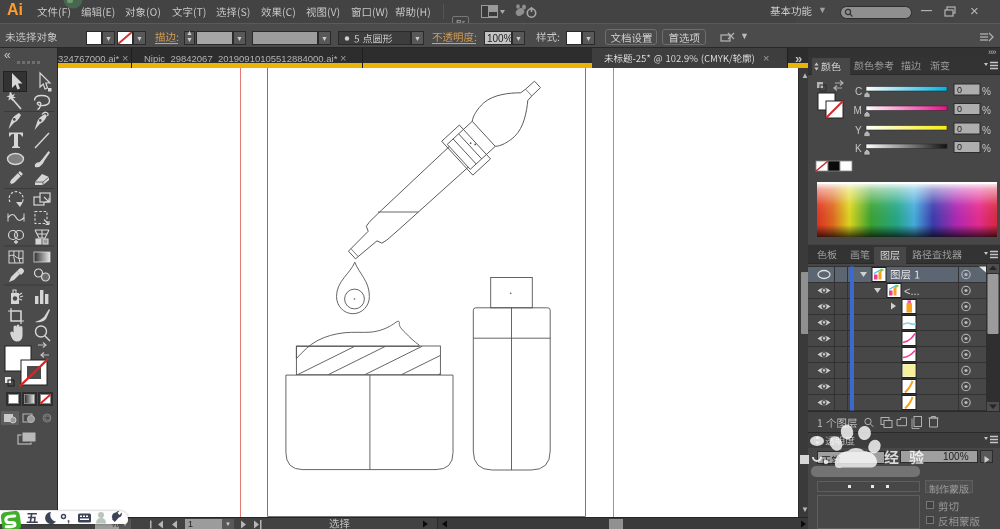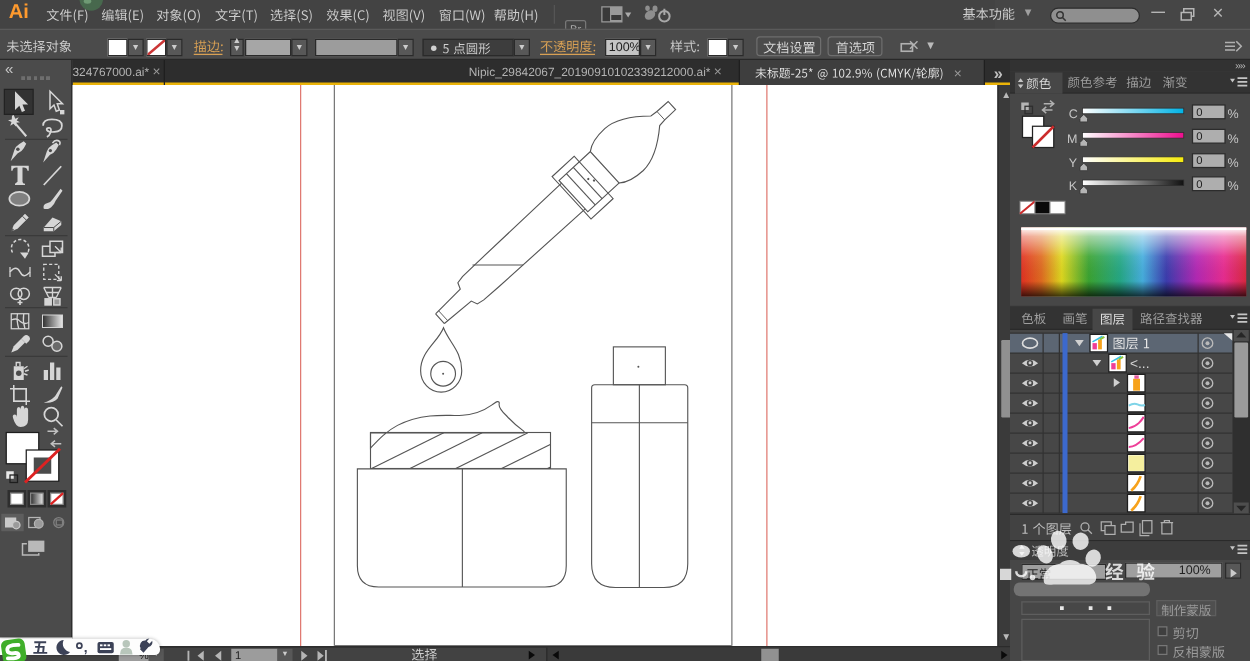--- a/index.html
+++ b/index.html
@@ -11,21 +11,21 @@
 #menubar .mi{position:absolute;top:6px;}
 #ailogo{position:absolute;left:7px;top:1px;font-weight:bold;font-size:16px;color:#fe9a2e;letter-spacing:0;}
 .winbtn{position:absolute;top:4px;color:#b5b5b5;font-size:11px;}
 
 #controlbar{left:0;top:23px;width:1000px;height:25px;background:#4b4b4b;border-top:1px solid #5a5a5a;border-bottom:1px solid #282828;color:#c9c9c9;font-size:11px;}
 .swbox{position:absolute;top:7px;height:14px;background:#3d3d3d;border:1px solid #2a2a2a;}
 .ddgray{position:absolute;top:7px;height:14px;background:#a6a6a6;border:1px solid #2a2a2a;}
 .ddbtn{position:absolute;top:7px;height:14px;width:13px;background:#585858;border:1px solid #2a2a2a;color:#ccc;font-size:7px;text-align:center;line-height:13px;}
 .cbtn{position:absolute;top:5px;height:16px;border:1px solid #6e6e6e;border-radius:3px;color:#d6d6d6;font-size:10.5px;text-align:center;}
 
-#tabbar{left:58px;top:48px;width:752px;height:20px;background:#2d2d2d;color:#b3b3b3;font-size:9.5px;border-bottom:2px solid #eab308;}
+#tabbar{left:58px;top:48px;width:752px;height:20px;background:#2d2d2d;color:#b3b3b3;font-size:9.5px;border-bottom:5px solid #eab308;}
 .dtab{position:absolute;top:0;height:20px;line-height:20px;white-space:nowrap;overflow:hidden;border-right:1px solid #1f1f1f;}
 .dtabx{color:#9a9a9a;font-size:11px;}
 
 #toolpanel{left:0;top:48px;width:58px;height:462px;background:#4b4b4b;border-right:1px solid #262626;}
 
 #canvas{left:58px;top:68px;width:740px;height:449px;background:#ffffff;}
 
 #vscroll{left:798px;top:68px;width:12px;height:449px;background:#3a3a3a;border-left:1px solid #2c2c2c;}
 #vthumb{position:absolute;left:2px;top:204px;width:8px;height:62px;background:#909090;border-radius:1px;}
 #statusbar{left:0;top:517px;width:810px;height:12px;background:#424242;border-top:1px solid #252525;color:#c9c9c9;font-size:11px;}
@@ -162,21 +162,21 @@
           <line x1="0" y1="2" x2="8" y2="2"></line>
           <line x1="0" y1="5" x2="8" y2="5"></line>
           <line x1="0" y1="8" x2="8" y2="8"></line>
           <path d="M9 1 l4 4 -4 4" fill="none"></path>
         </g>
       </svg>
   </div>
 
   <div id="tabbar" class="abs">
     <div class="dtab" style="left:0;width:74px;padding-left:0">324767000.ai* <span class="dtabx">×</span></div>
-    <div class="dtab" style="left:306px;width:228px;padding-left:11px">Nipic_29842067_20190910102339212000.ai* <span class="dtabx">×</span></div>
+    <div class="dtab" style="left:75px;width:230px;padding-left:11px">Nipic_29842067_20190910105512884000.ai* <span class="dtabx">×</span></div>
     <div class="dtab" style="left:534px;width:196px;background:#3e3e3e"><svg width="196" height="20" viewBox="0 0 196 20">
           <g transform="translate(12,14)">
             <path d="M4.4 -8.0V-6.4H1.3V-5.7H4.4V-4.1H0.6V-3.4H4.0C3.1 -2.1 1.7 -1.0 0.3 -0.4C0.5 -0.2 0.7 0.0 0.8 0.2C2.1 -0.4 3.4 -1.5 4.4 -2.8V0.8H5.1V-2.9C6.0 -1.6 7.4 -0.4 8.7 0.2C8.8 0.0 9.0 -0.2 9.2 -0.4C7.8 -1.0 6.4 -2.1 5.5 -3.4H8.9V-4.1H5.1V-5.7H8.3V-6.4H5.1V-8.0Z M13.9 -7.3V-6.6H18.1V-7.3ZM16.9 -3.1C17.3 -2.1 17.8 -0.9 17.9 -0.2L18.6 -0.4C18.4 -1.1 18.0 -2.3 17.5 -3.3ZM14.2 -3.2C13.9 -2.2 13.5 -1.2 13.0 -0.5C13.1 -0.5 13.4 -0.3 13.5 -0.2C14.1 -0.9 14.5 -2.0 14.8 -3.1ZM13.5 -5.0V-4.3H15.5V-0.2C15.5 -0.0 15.5 -0.0 15.4 0.0C15.2 0.0 14.8 0.0 14.3 -0.0C14.4 0.2 14.5 0.5 14.5 0.7C15.2 0.7 15.6 0.7 15.9 0.6C16.2 0.5 16.3 0.2 16.3 -0.2V-4.3H18.6V-5.0ZM11.4 -8.0V-6.0H10.0V-5.3H11.3C11.0 -4.1 10.3 -2.8 9.7 -2.0C9.9 -1.9 10.1 -1.6 10.1 -1.4C10.6 -2.0 11.1 -3.0 11.4 -4.0V0.8H12.1V-4.2C12.5 -3.8 12.8 -3.2 13.0 -2.9L13.4 -3.4C13.2 -3.7 12.4 -4.7 12.1 -5.0V-5.3H13.4V-6.0H12.1V-8.0Z M20.7 -5.8H22.6V-5.1H20.7ZM20.7 -7.1H22.6V-6.3H20.7ZM20.0 -7.6V-4.6H23.3V-7.6ZM25.6 -5.0C25.5 -2.6 25.3 -1.4 23.4 -0.7C23.5 -0.6 23.6 -0.4 23.7 -0.3C25.9 -1.0 26.1 -2.4 26.2 -5.0ZM25.9 -1.8C26.5 -1.3 27.3 -0.7 27.6 -0.3L28.1 -0.8C27.7 -1.1 26.9 -1.7 26.4 -2.1ZM20.2 -2.9C20.1 -1.5 19.9 -0.4 19.3 0.4C19.5 0.5 19.7 0.6 19.8 0.7C20.2 0.3 20.4 -0.3 20.6 -0.9C21.4 0.3 22.8 0.6 24.8 0.6H27.9C27.9 0.4 28.0 0.1 28.1 -0.1C27.6 -0.0 25.3 -0.0 24.8 -0.0C23.7 -0.0 22.8 -0.1 22.0 -0.4V-1.8H23.6V-2.3H22.0V-3.3H23.8V-3.9H19.5V-3.3H21.4V-0.8C21.1 -1.0 20.9 -1.3 20.7 -1.7C20.7 -2.0 20.8 -2.4 20.8 -2.8ZM24.1 -6.0V-2.0H24.7V-5.5H27.0V-2.1H27.6V-6.0H25.8C25.9 -6.3 26.1 -6.6 26.2 -7.0H28.1V-7.5H23.7V-7.0H25.5C25.4 -6.6 25.3 -6.3 25.2 -6.0Z M28.9 -2.3H31.4V-3.0H28.9Z M32.2 0.0H36.6V-0.8H34.7C34.3 -0.8 33.9 -0.7 33.5 -0.7C35.2 -2.2 36.3 -3.6 36.3 -5.0C36.3 -6.3 35.5 -7.1 34.2 -7.1C33.3 -7.1 32.7 -6.7 32.2 -6.1L32.7 -5.6C33.1 -6.0 33.6 -6.4 34.1 -6.4C35.0 -6.4 35.4 -5.8 35.4 -5.0C35.4 -3.8 34.4 -2.4 32.2 -0.5Z M39.6 0.1C40.7 0.1 41.8 -0.7 41.8 -2.3C41.8 -3.8 40.9 -4.5 39.7 -4.5C39.3 -4.5 39.0 -4.4 38.7 -4.2L38.9 -6.2H41.5V-7.0H38.1L37.9 -3.7L38.4 -3.4C38.8 -3.7 39.0 -3.8 39.5 -3.8C40.4 -3.8 41.0 -3.2 41.0 -2.2C41.0 -1.2 40.3 -0.6 39.5 -0.6C38.7 -0.6 38.2 -1.0 37.8 -1.4L37.3 -0.8C37.8 -0.3 38.5 0.1 39.6 0.1Z M43.8 -4.5 44.6 -5.4 45.3 -4.5 45.7 -4.8 45.1 -5.8 46.2 -6.2 46.0 -6.7 44.9 -6.4 44.8 -7.6H44.3L44.2 -6.4L43.1 -6.7L43.0 -6.2L44.0 -5.8L43.4 -4.8Z M53.9 1.6C54.6 1.6 55.3 1.5 55.9 1.1L55.7 0.6C55.2 0.9 54.6 1.1 54.0 1.1C52.2 1.1 50.8 -0.1 50.8 -2.2C50.8 -4.7 52.6 -6.3 54.5 -6.3C56.4 -6.3 57.5 -5.0 57.5 -3.3C57.5 -1.9 56.7 -1.1 56.0 -1.1C55.5 -1.1 55.2 -1.5 55.5 -2.4L55.9 -4.5H55.3L55.2 -4.0H55.2C55.0 -4.4 54.7 -4.6 54.3 -4.6C53.1 -4.6 52.3 -3.2 52.3 -2.1C52.3 -1.1 52.8 -0.6 53.5 -0.6C54.0 -0.6 54.5 -0.9 54.8 -1.3H54.9C54.9 -0.8 55.4 -0.5 56.0 -0.5C56.9 -0.5 58.1 -1.5 58.1 -3.3C58.1 -5.4 56.7 -6.9 54.6 -6.9C52.2 -6.9 50.2 -5.0 50.2 -2.2C50.2 0.3 51.8 1.6 53.9 1.6ZM53.7 -1.2C53.3 -1.2 53.0 -1.5 53.0 -2.2C53.0 -3.0 53.5 -4.0 54.3 -4.0C54.6 -4.0 54.8 -3.8 55.0 -3.5L54.7 -1.8C54.3 -1.4 54.0 -1.2 53.7 -1.2Z M62.3 0.0H66.1V-0.7H64.7V-7.0H64.1C63.7 -6.7 63.2 -6.6 62.6 -6.5V-5.9H63.9V-0.7H62.3Z M69.4 0.1C70.7 0.1 71.5 -1.1 71.5 -3.5C71.5 -5.9 70.7 -7.1 69.4 -7.1C68.0 -7.1 67.2 -5.9 67.2 -3.5C67.2 -1.1 68.0 0.1 69.4 0.1ZM69.4 -0.6C68.6 -0.6 68.0 -1.5 68.0 -3.5C68.0 -5.5 68.6 -6.4 69.4 -6.4C70.2 -6.4 70.7 -5.5 70.7 -3.5C70.7 -1.5 70.2 -0.6 69.4 -0.6Z M72.4 0.0H76.8V-0.8H74.9C74.5 -0.8 74.1 -0.7 73.7 -0.7C75.4 -2.2 76.5 -3.6 76.5 -5.0C76.5 -6.3 75.7 -7.1 74.4 -7.1C73.6 -7.1 73.0 -6.7 72.4 -6.1L72.9 -5.6C73.3 -6.0 73.8 -6.4 74.3 -6.4C75.2 -6.4 75.6 -5.8 75.6 -5.0C75.6 -3.8 74.6 -2.4 72.4 -0.5Z M78.6 0.1C78.9 0.1 79.2 -0.1 79.2 -0.5C79.2 -0.9 78.9 -1.2 78.6 -1.2C78.3 -1.2 78.0 -0.9 78.0 -0.5C78.0 -0.1 78.3 0.1 78.6 0.1Z M82.2 0.1C83.5 0.1 84.7 -1.0 84.7 -3.8C84.7 -6.0 83.7 -7.1 82.3 -7.1C81.3 -7.1 80.3 -6.2 80.3 -4.8C80.3 -3.4 81.1 -2.6 82.3 -2.6C82.8 -2.6 83.4 -3.0 83.9 -3.5C83.8 -1.3 83.0 -0.6 82.1 -0.6C81.7 -0.6 81.3 -0.8 80.9 -1.1L80.5 -0.6C80.9 -0.2 81.4 0.1 82.2 0.1ZM83.9 -4.2C83.4 -3.6 82.9 -3.3 82.4 -3.3C81.6 -3.3 81.2 -3.9 81.2 -4.8C81.2 -5.8 81.7 -6.4 82.3 -6.4C83.2 -6.4 83.8 -5.7 83.9 -4.2Z M87.1 -2.7C88.1 -2.7 88.7 -3.5 88.7 -4.9C88.7 -6.3 88.1 -7.1 87.1 -7.1C86.2 -7.1 85.6 -6.3 85.6 -4.9C85.6 -3.5 86.2 -2.7 87.1 -2.7ZM87.1 -3.2C86.6 -3.2 86.2 -3.8 86.2 -4.9C86.2 -6.0 86.6 -6.6 87.1 -6.6C87.7 -6.6 88.1 -6.0 88.1 -4.9C88.1 -3.8 87.7 -3.2 87.1 -3.2ZM87.3 0.1H87.9L91.8 -7.1H91.2ZM92.0 0.1C92.9 0.1 93.6 -0.7 93.6 -2.1C93.6 -3.5 92.9 -4.3 92.0 -4.3C91.0 -4.3 90.4 -3.5 90.4 -2.1C90.4 -0.7 91.0 0.1 92.0 0.1ZM92.0 -0.4C91.4 -0.4 91.1 -1.0 91.1 -2.1C91.1 -3.2 91.4 -3.7 92.0 -3.7C92.5 -3.7 92.9 -3.2 92.9 -2.1C92.9 -1.0 92.5 -0.4 92.0 -0.4Z M99.1 1.9 99.6 1.6C98.8 0.3 98.4 -1.3 98.4 -3.0C98.4 -4.6 98.8 -6.2 99.6 -7.5L99.1 -7.8C98.2 -6.3 97.7 -4.8 97.7 -3.0C97.7 -1.1 98.2 0.4 99.1 1.9Z M103.6 0.1C104.5 0.1 105.2 -0.2 105.7 -0.9L105.2 -1.4C104.8 -0.9 104.3 -0.6 103.6 -0.6C102.3 -0.6 101.5 -1.7 101.5 -3.5C101.5 -5.2 102.3 -6.3 103.7 -6.3C104.3 -6.3 104.7 -6.1 105.1 -5.7L105.6 -6.2C105.2 -6.7 104.5 -7.1 103.6 -7.1C101.9 -7.1 100.6 -5.7 100.6 -3.5C100.6 -1.2 101.8 0.1 103.6 0.1Z M107.0 0.0H107.8V-3.9C107.8 -4.5 107.8 -5.3 107.7 -5.9H107.7L108.3 -4.3L109.6 -0.7H110.2L111.5 -4.3L112.1 -5.9H112.1C112.1 -5.3 112.0 -4.5 112.0 -3.9V0.0H112.8V-7.0H111.8L110.4 -3.2C110.3 -2.8 110.1 -2.3 110.0 -1.8H109.9C109.7 -2.3 109.6 -2.8 109.4 -3.2L108.1 -7.0H107.0Z M115.9 0.0H116.7V-2.7L118.8 -7.0H117.9L117.0 -5.0C116.8 -4.5 116.6 -4.0 116.3 -3.5H116.3C116.0 -4.0 115.8 -4.5 115.6 -5.0L114.7 -7.0H113.8L115.9 -2.7Z M119.8 0.0H120.7V-2.2L121.9 -3.6L123.9 0.0H124.9L122.4 -4.3L124.6 -7.0H123.6L120.7 -3.5H120.7V-7.0H119.8Z M125.1 1.7H125.7L128.5 -7.5H127.9Z M134.8 -8.0C134.4 -6.9 133.5 -5.5 132.2 -4.5C132.4 -4.4 132.6 -4.1 132.7 -4.0C133.8 -4.8 134.5 -5.8 135.1 -6.8C135.7 -5.7 136.5 -4.7 137.3 -4.0C137.4 -4.2 137.6 -4.5 137.8 -4.6C136.9 -5.2 136.0 -6.4 135.4 -7.5L135.6 -7.9ZM136.4 -4.1C135.9 -3.6 135.0 -3.0 134.3 -2.6V-4.5H133.5V-0.6C133.5 0.3 133.8 0.5 134.7 0.5C134.9 0.5 136.2 0.5 136.4 0.5C137.2 0.5 137.4 0.1 137.5 -1.2C137.3 -1.2 137.0 -1.3 136.8 -1.5C136.8 -0.3 136.7 -0.1 136.3 -0.1C136.0 -0.1 135.0 -0.1 134.8 -0.1C134.3 -0.1 134.3 -0.2 134.3 -0.6V-1.9C135.1 -2.3 136.2 -2.9 136.9 -3.5ZM129.4 -3.2C129.5 -3.2 129.8 -3.3 130.1 -3.3H130.9V-1.9L129.1 -1.6L129.2 -0.9L130.9 -1.2V0.7H131.5V-1.3L132.7 -1.6L132.6 -2.2L131.5 -2.0V-3.3H132.5V-3.9H131.5V-5.4H130.9V-3.9H130.1C130.3 -4.6 130.6 -5.4 130.8 -6.2H132.5V-6.9H131.0C131.1 -7.2 131.1 -7.5 131.2 -7.8L130.5 -8.0C130.5 -7.6 130.4 -7.2 130.3 -6.9H129.1V-6.2H130.2C130.0 -5.4 129.8 -4.8 129.7 -4.5C129.5 -4.1 129.4 -3.8 129.2 -3.8C129.3 -3.6 129.4 -3.3 129.4 -3.2Z M141.2 -4.3H143.1V-3.6H141.2ZM140.6 -4.7V-3.2H143.7V-4.7ZM141.5 -6.3C141.6 -6.1 141.7 -5.9 141.8 -5.7H140.2V-5.1H144.0V-5.7H142.6C142.5 -5.9 142.3 -6.3 142.2 -6.5ZM143.3 -2.7 143.2 -2.7H140.4V-2.2H142.7C142.4 -2.0 142.1 -1.9 141.8 -1.7V-1.4L140.0 -1.3L140.1 -0.7L141.8 -0.8V0.0C141.8 0.1 141.8 0.1 141.7 0.2C141.6 0.2 141.2 0.2 140.8 0.1C140.8 0.3 140.9 0.5 141.0 0.7C141.5 0.7 141.9 0.7 142.2 0.6C142.4 0.5 142.5 0.3 142.5 0.0V-0.9L144.1 -1.0L144.1 -1.5L142.5 -1.4V-1.6C143.0 -1.8 143.5 -2.1 143.9 -2.4L143.5 -2.8ZM144.4 -5.9V0.8H145.0V-5.4H146.4C146.1 -4.8 145.8 -4.0 145.5 -3.4C146.3 -2.7 146.5 -2.1 146.5 -1.7C146.5 -1.4 146.4 -1.1 146.3 -1.1C146.2 -1.0 146.1 -1.0 145.9 -1.0C145.8 -0.9 145.5 -1.0 145.3 -1.0C145.4 -0.8 145.5 -0.5 145.5 -0.4C145.7 -0.3 146.0 -0.3 146.2 -0.4C146.4 -0.4 146.6 -0.4 146.7 -0.6C147.0 -0.7 147.1 -1.1 147.1 -1.6C147.1 -2.2 146.9 -2.8 146.2 -3.5C146.5 -4.2 146.9 -5.0 147.2 -5.7L146.7 -6.0L146.6 -5.9ZM142.6 -7.8C142.7 -7.6 142.8 -7.4 142.9 -7.2H139.2V-4.2C139.2 -2.9 139.2 -1.0 138.5 0.4C138.6 0.4 138.9 0.7 139.1 0.8C139.8 -0.6 139.9 -2.8 139.9 -4.2V-6.6H147.2V-7.2H143.7C143.6 -7.4 143.4 -7.8 143.3 -8.0Z M148.6 1.9C149.5 0.4 150.0 -1.1 150.0 -3.0C150.0 -4.8 149.5 -6.3 148.6 -7.8L148.1 -7.5C148.9 -6.2 149.3 -4.6 149.3 -3.0C149.3 -1.3 148.9 0.3 148.1 1.6Z" fill="#e3e3e3"></path>
           </g>
           <text x="171" y="14" font-size="11" fill="#9a9a9a">×</text>
         </svg></div>
     <div style="position:absolute;left:737px;top:3px;color:#c0c0c0;font-size:13px;font-weight:bold">»</div>
   </div>
 
   <div id="toolpanel" class="abs">

